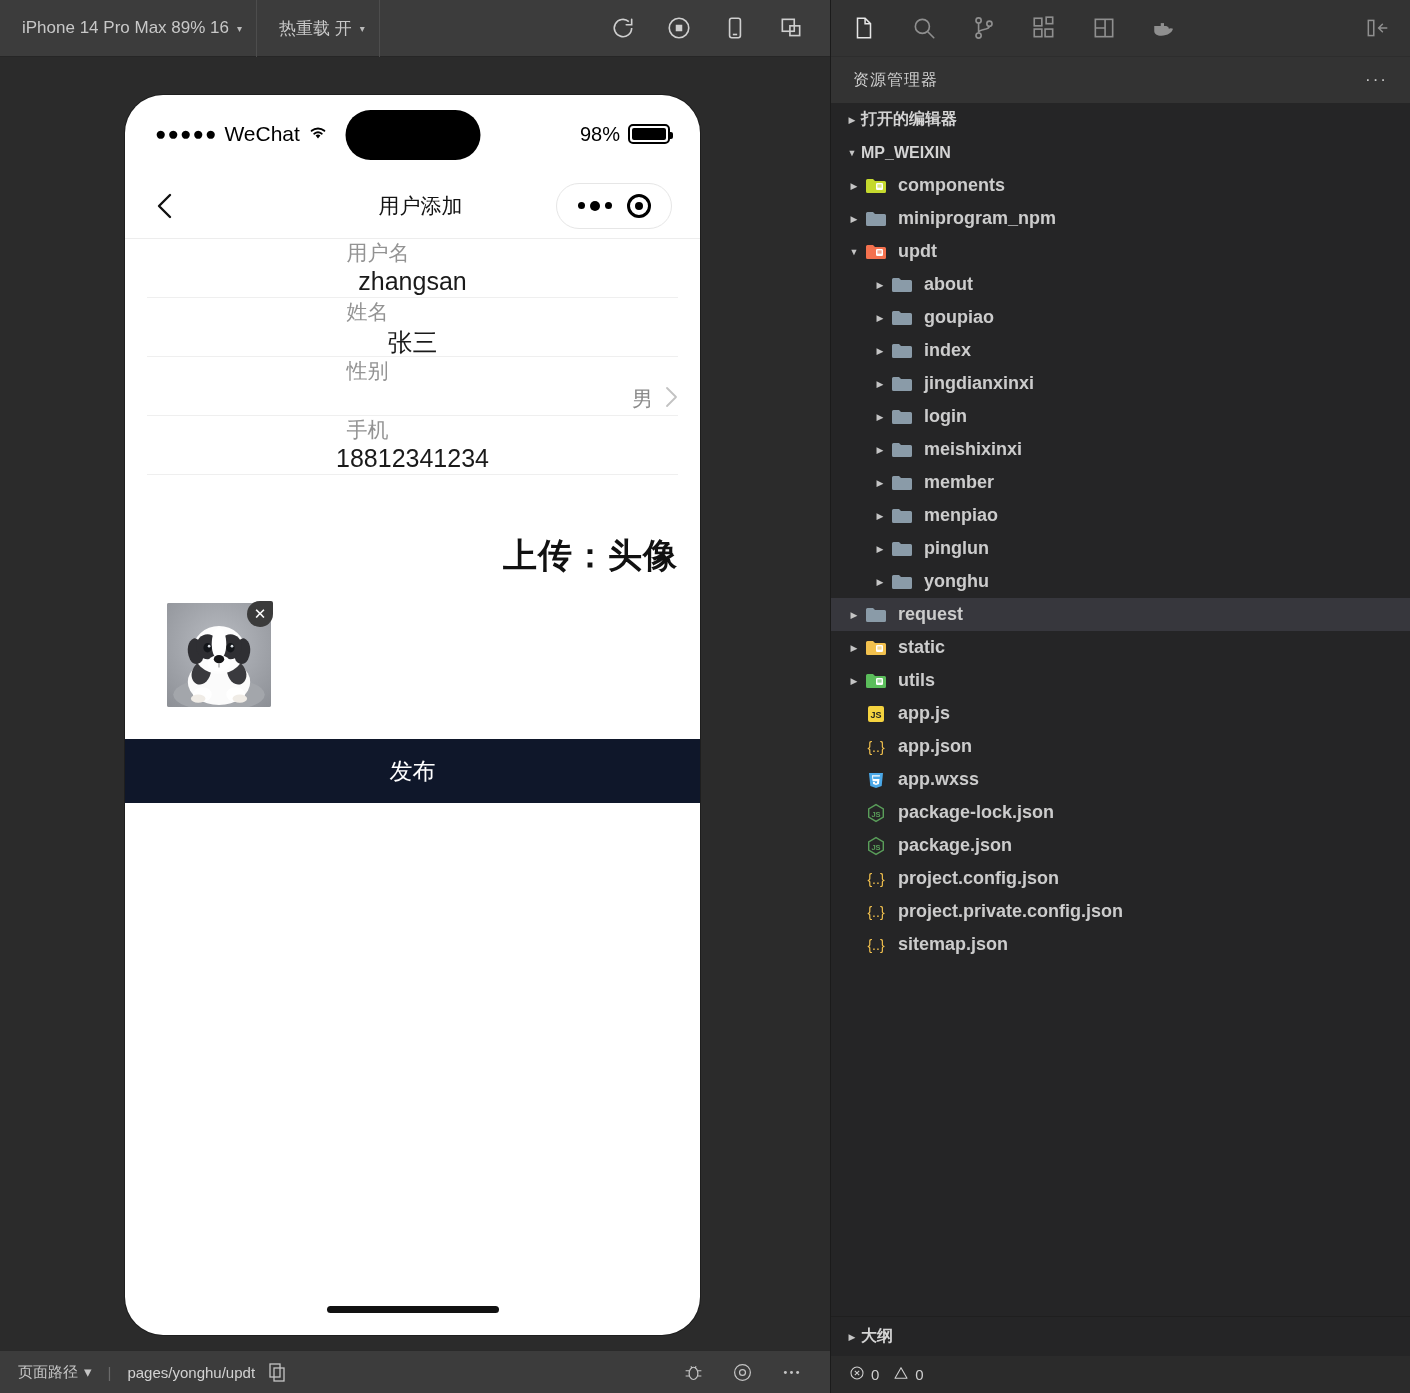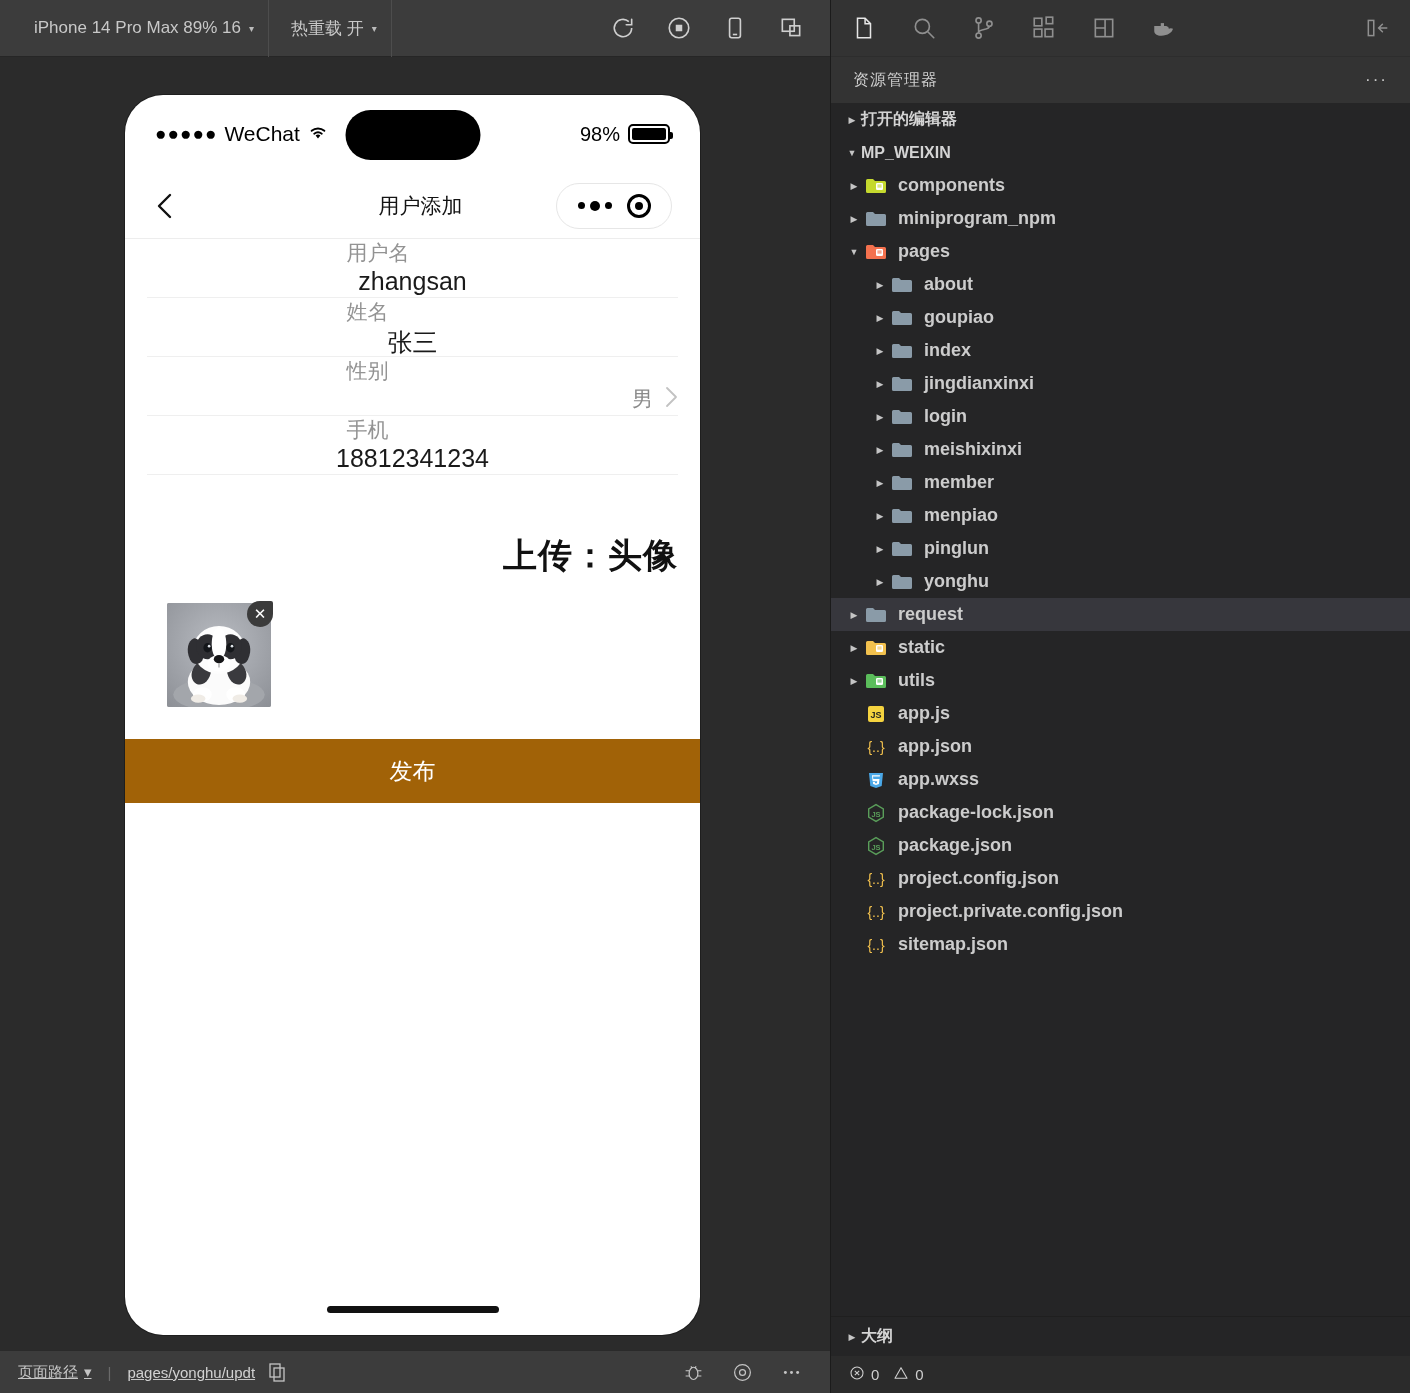--- a/index.html
+++ b/index.html
@@ -17,21 +17,20 @@
     background: #2b2b2b;
     display: flex; flex-direction: column;
     position: relative;
   }
   .sim-toolbar {
     height: 57px; flex: 0 0 57px;
     background: #3c3c3c;
     display: flex; align-items: center;
     border-bottom: 1px solid #262626;
     position: relative;
-    padding-left: 12px;
   }
   .tb-select {
     height: 57px; display: flex; align-items: center;
     padding: 0 14px 0 22px;
     color: #c8c8c8; font-size: 17px;
     border-right: 1px solid #4d4d4d;
     cursor: pointer;
     white-space: nowrap;
   }
   .tb-select .caret {
@@ -177,21 +176,21 @@
     background: #3b3b3b;
     border-radius: 13px 2px 13px 13px;
     color: #fff; font-size: 15px;
     display: flex; align-items: center; justify-content: center;
     cursor: pointer;
   }
 
   .publish-btn {
     margin-top: 32px;
     height: 64px; width: 100%;
-    background: #a16207;
+    background: #0f172a;
     color: #fff; font-size: 23px;
     display: flex; align-items: center; justify-content: center;
     cursor: pointer;
     border: none;
     font-family: inherit;
   }
   .ph-rest { background: #fff; flex: 1; }
   .home-bar {
     position: absolute; bottom: 22px; left: 50%;
     transform: translateX(-50%);
@@ -201,21 +200,20 @@
 
   
   .sim-bottom {
     height: 43px; flex: 0 0 43px;
     background: #3c3c3c;
     border-top: 1px solid #2a2a2a;
     display: flex; align-items: center;
     padding: 0 18px;
     color: #c5c5c5; font-size: 15px;
     gap: 10px;
-    text-decoration: underline;
   }
   .sb-sel { display: flex; align-items: center; gap: 6px; cursor: pointer; }
   .sb-sep { color: #6a6a6a; margin: 0 6px; }
   .sb-path { color: #d2d2d2; }
   .sb-copy { cursor: pointer; display: flex; align-items: center; margin-left: 4px; }
   .sb-right { margin-left: auto; display: flex; align-items: center; gap: 28px; padding-right: 10px; }
   .sb-ico { cursor: pointer; display: flex; align-items: center; }
 
   
   .vscode {
@@ -587,21 +585,21 @@
           <div class="row">
             <span class="tw" style="margin-left: 14px;">▼</span>
             <span class="ficon">
               <svg width="22" height="20" viewBox="0 0 22 20">
                 <path d="M1 4.5A1.5 1.5 0 0 1 2.5 3H8l2 2h9.5A1.5 1.5 0 0 1 21 6.5v9A1.5 1.5 0 0 1 19.5 17h-17A1.5 1.5 0 0 1 1 15.5z" fill="#f4714e"></path>
                 <rect x="11" y="7" width="7" height="7" rx="1.2" fill="#ffffff"></rect>
                 <rect x="12.4" y="8.6" width="4.2" height="1" fill="#f4714e"></rect>
                 <rect x="12.4" y="10.4" width="4.2" height="1" fill="#f4714e"></rect>
               </svg>
             </span>
-            <span class="fname">pages</span>
+            <span class="fname">updt</span>
           </div>
           <div class="row">
             <span class="tw" style="margin-left: 40px;">▶</span>
             <span class="ficon">
               <svg width="22" height="20" viewBox="0 0 22 20">
                 <path d="M1 4.5A1.5 1.5 0 0 1 2.5 3H8l2 2h9.5A1.5 1.5 0 0 1 21 6.5v9A1.5 1.5 0 0 1 19.5 17h-17A1.5 1.5 0 0 1 1 15.5z" fill="#8a9ba8"></path>
               </svg>
             </span>
             <span class="fname">about</span>
           </div>

